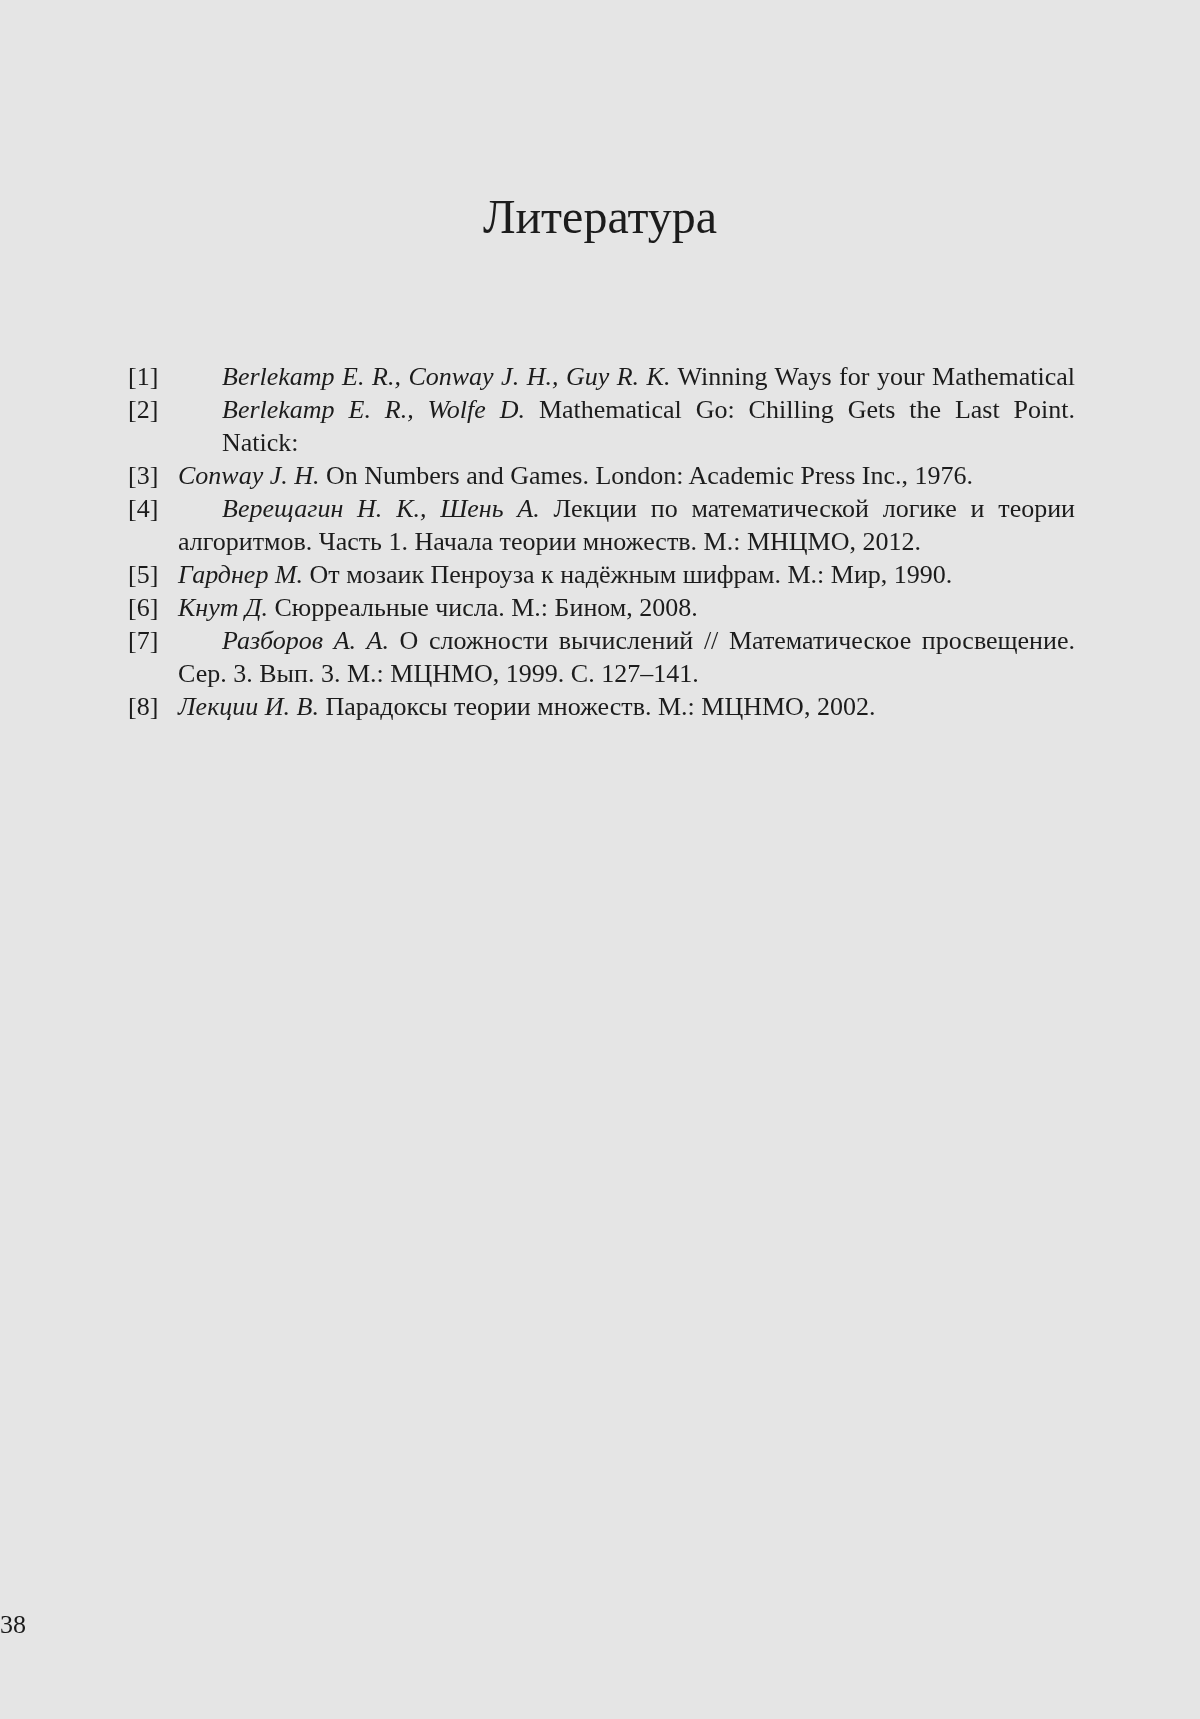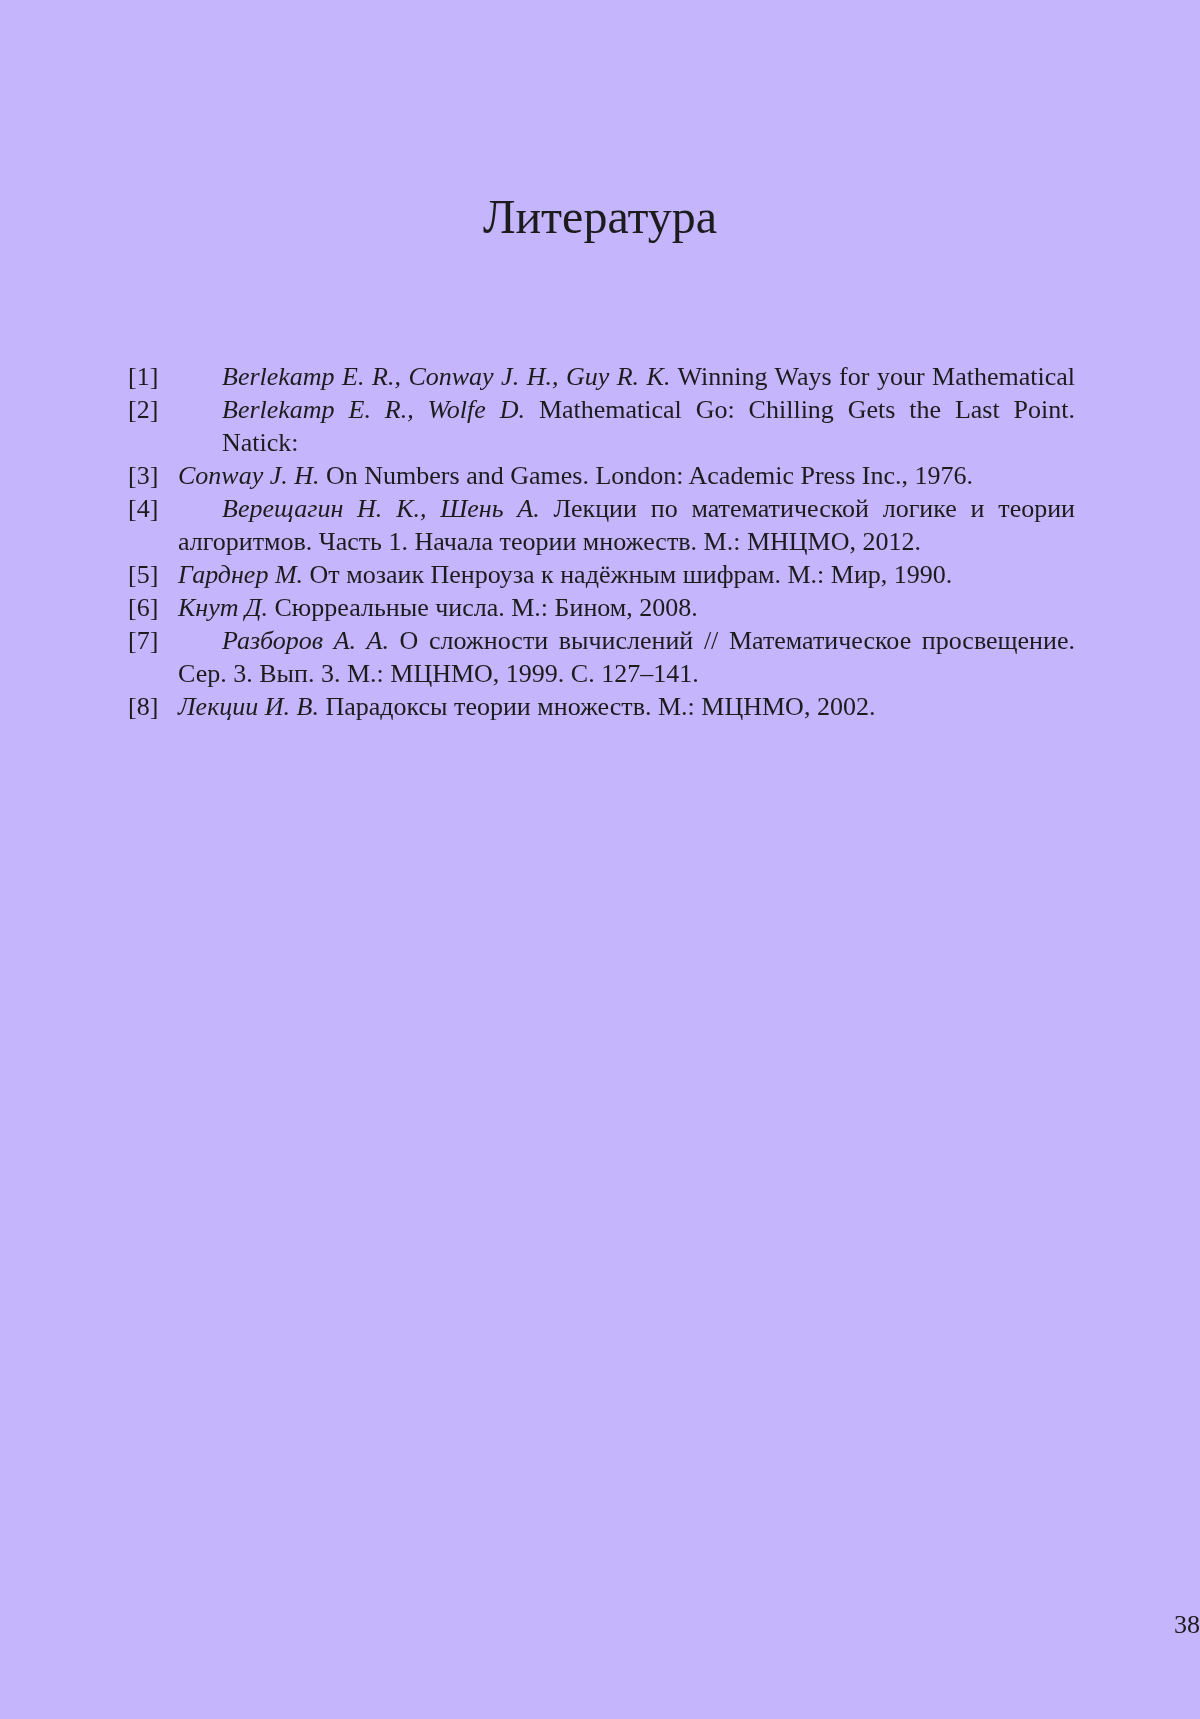--- a/index.html
+++ b/index.html
@@ -4,21 +4,21 @@
 <style>
   html, body {
     margin: 0;
     padding: 0;
     background: #ffffff;
   }
   .page {
     position: relative;
     width: 1200px;
     height: 1719px;
-    background: #c4b5fd;
+    background: #e5e5e5;
     overflow: hidden;
     font-family: "Liberation Serif", "DejaVu Serif", serif;
     color: #1c1c1c;
   }
   .doc-title {
     position: absolute;
     top: 189px;
     left: 0;
     width: 1200px;
     text-align: center;
@@ -52,21 +52,21 @@
     margin-left: 44px;
   }
   .ref-line i {
     font-style: italic;
   }
   .page-number {
     position: absolute;
     top: 1608px;
     left: 0;
     width: 1200px;
-    text-align: right;
+    text-align: left;
     font-size: 26px;
     line-height: 33px;
   }
 </style>
 </head>
 <body>
 
 <div class="page">
   <h1 class="doc-title">Литература</h1>
 

